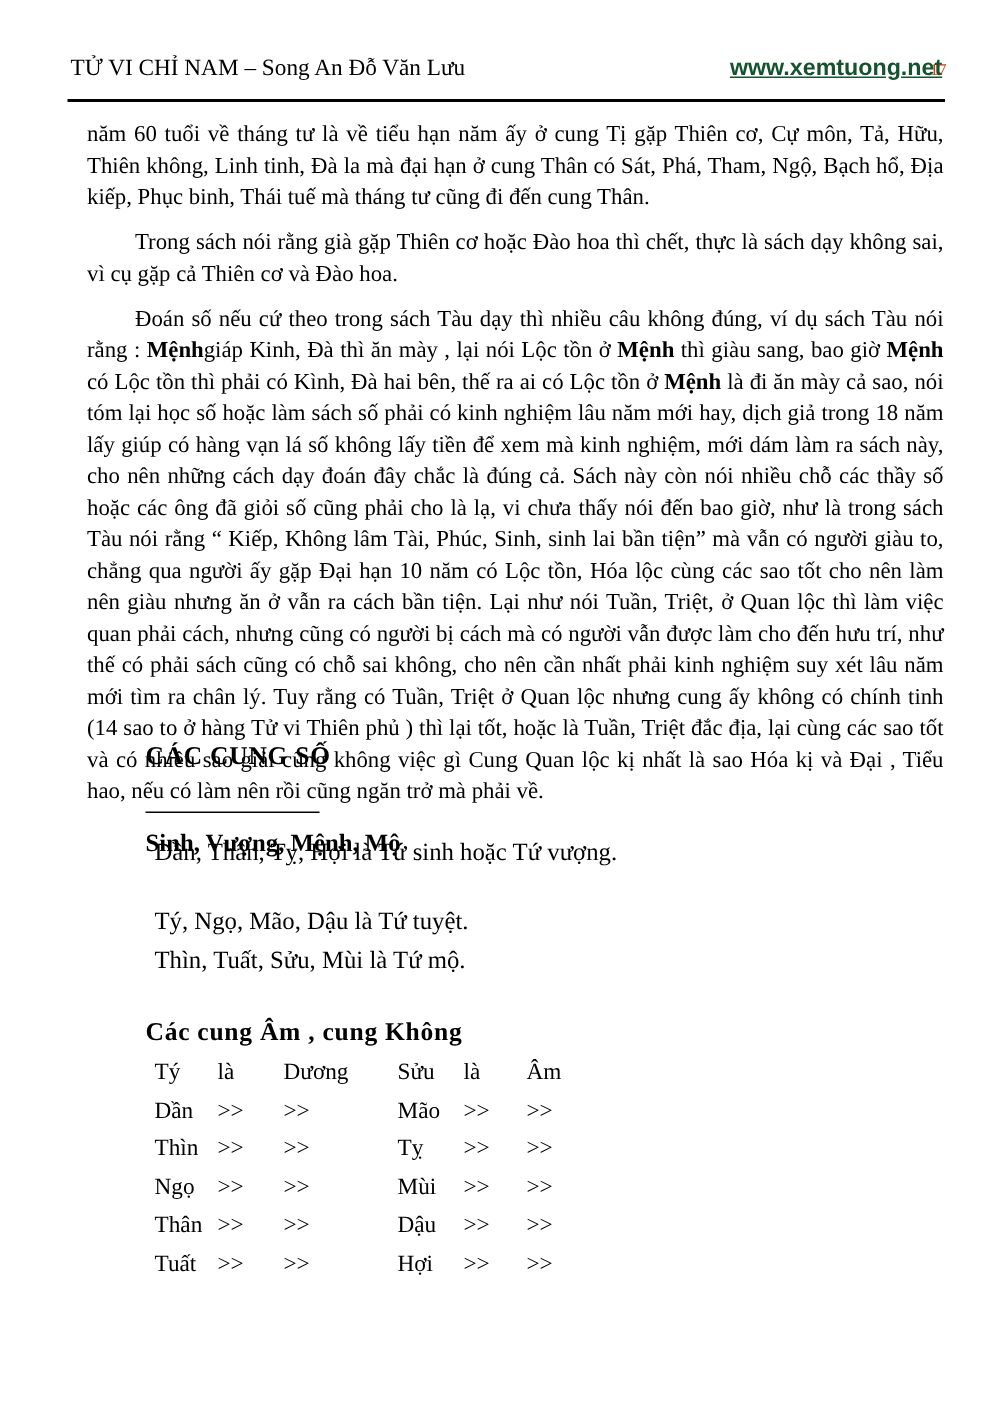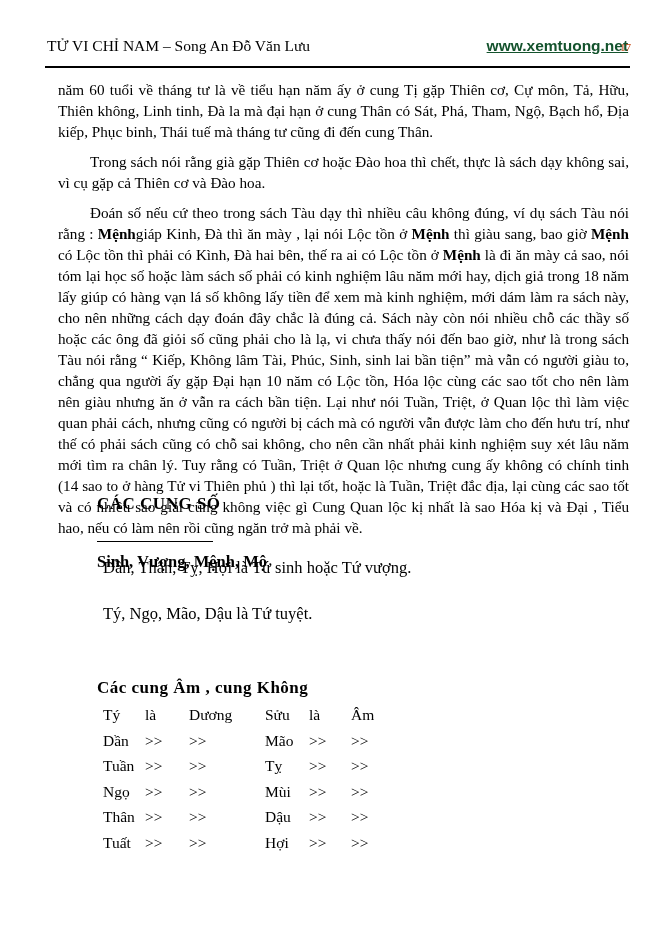--- a/index.html
+++ b/index.html
@@ -121,20 +121,21 @@
     <p class="indent">Trong sách nói rằng già gặp Thiên cơ hoặc Đào hoa thì chết, thực là sách dạy không sai, vì cụ gặp cả Thiên cơ và Đào hoa.</p>
     <p class="indent"><span>Đoán số nếu cứ theo trong sách Tàu dạy thì nhiều câu không đúng, ví dụ sách Tàu nói rằng : </span><b>Mệnh</b><span>giáp Kinh, Đà thì ăn mày , lại nói Lộc tồn ở </span><b>Mệnh</b><span> thì giàu sang, bao giờ </span><b>Mệnh</b><span> có Lộc tồn thì phải có Kình, Đà hai bên, thế ra ai có Lộc tồn ở </span><b>Mệnh</b><span> là đi ăn mày cả sao, nói tóm lại học số hoặc làm sách số phải có kinh nghiệm lâu năm mới hay, dịch giả trong 18 năm lấy giúp có hàng vạn lá số không lấy tiền để xem mà kinh nghiệm, mới dám làm ra sách này, cho nên những cách dạy đoán đây chắc là đúng cả. Sách này còn nói nhiều chỗ các thầy số hoặc các ông đã giỏi số cũng phải cho là lạ, vi chưa thấy nói đến bao giờ, như là trong sách Tàu nói rằng “ Kiếp, Không lâm Tài, Phúc, Sinh, sinh lai bần tiện” mà vẫn có người giàu to, chẳng qua người ấy gặp Đại hạn 10 năm có Lộc tồn, Hóa lộc cùng các sao tốt cho nên làm nên giàu nhưng ăn ở vẫn ra cách bần tiện. Lại như nói Tuần, Triệt, ở Quan lộc thì làm việc quan phải cách, nhưng cũng có người bị cách mà có người vẫn được làm cho đến hưu trí, như thế có phải sách cũng có chỗ sai không, cho nên cần nhất phải kinh nghiệm suy xét lâu năm mới tìm ra chân lý. Tuy rằng có Tuần, Triệt ở Quan lộc nhưng cung ấy không có chính tinh (14 sao to ở hàng Tử vi Thiên phủ ) thì lại tốt, hoặc là Tuần, Triệt đắc địa, lại cùng các sao tốt và có nhiều sao giải cũng không việc gì Cung Quan lộc kị nhất là sao Hóa kị và Đại , Tiểu hao, nếu có làm nên rồi cũng ngăn trở mà phải về.</span></p>
   </div>
 
   <h1 class="h-big heading1">CÁC CUNG SỐ</h1>
   <div class="short-rule"></div>
 
   <h2 class="sub-title">Sinh, Vượng, Mệnh, Mộ</h2>
   <p class="subline subline-0">Dần, Thân, Tỵ, Hợi là Tứ sinh hoặc Tứ vượng.</p>
   <p class="subline subline-1">Tý, Ngọ, Mão, Dậu là Tứ tuyệt.</p>
+  <p class="subline subline-2">Thìn, Tuất, Sửu, Mùi là Tứ mộ.</p>
 
   <h1 class="h-big heading2">Các cung Âm , cung Không</h1>
 
   <div class="amtable">
       <div class="t-row">
         <span class="t-cell">Tý</span>
         <span class="t-cell">là</span>
         <span class="t-cell">Dương</span>
         <span class="t-cell">Sửu</span>
         <span class="t-cell">là</span>
@@ -142,21 +143,21 @@
       </div>
       <div class="t-row">
         <span class="t-cell">Dần</span>
         <span class="t-cell">&gt;&gt;</span>
         <span class="t-cell">&gt;&gt;</span>
         <span class="t-cell">Mão</span>
         <span class="t-cell">&gt;&gt;</span>
         <span class="t-cell">&gt;&gt;</span>
       </div>
       <div class="t-row">
-        <span class="t-cell">Tuần</span>
+        <span class="t-cell">Thìn</span>
         <span class="t-cell">&gt;&gt;</span>
         <span class="t-cell">&gt;&gt;</span>
         <span class="t-cell">Tỵ</span>
         <span class="t-cell">&gt;&gt;</span>
         <span class="t-cell">&gt;&gt;</span>
       </div>
       <div class="t-row">
         <span class="t-cell">Ngọ</span>
         <span class="t-cell">&gt;&gt;</span>
         <span class="t-cell">&gt;&gt;</span>

